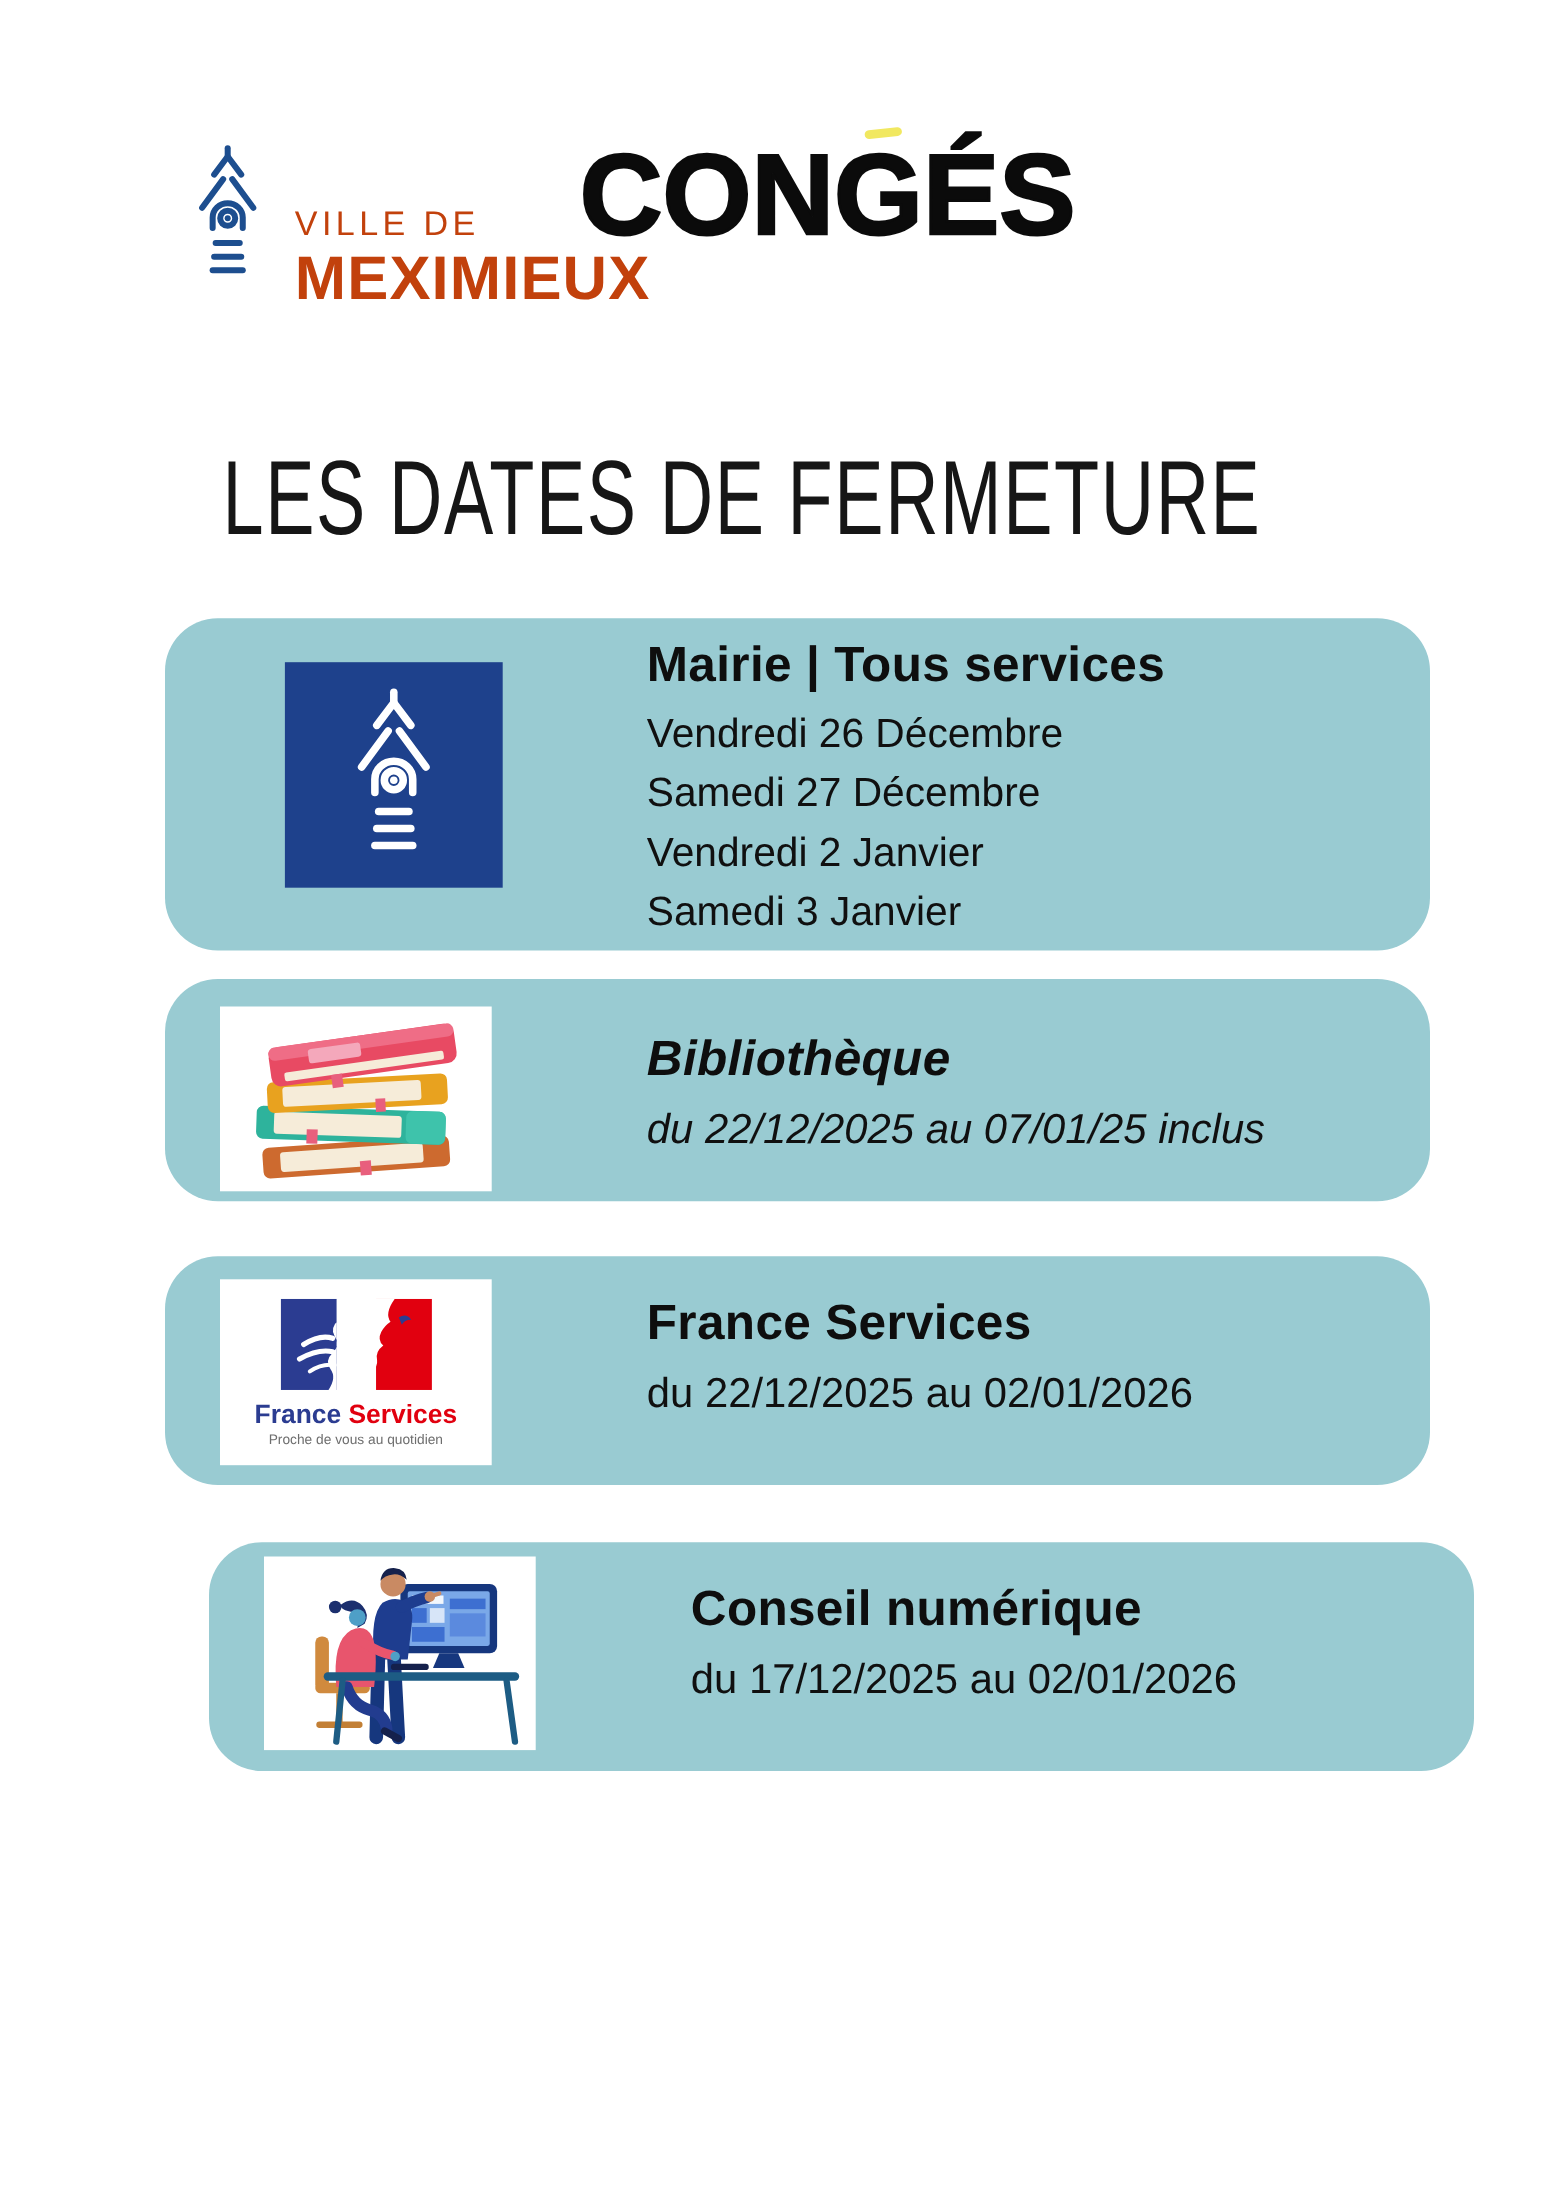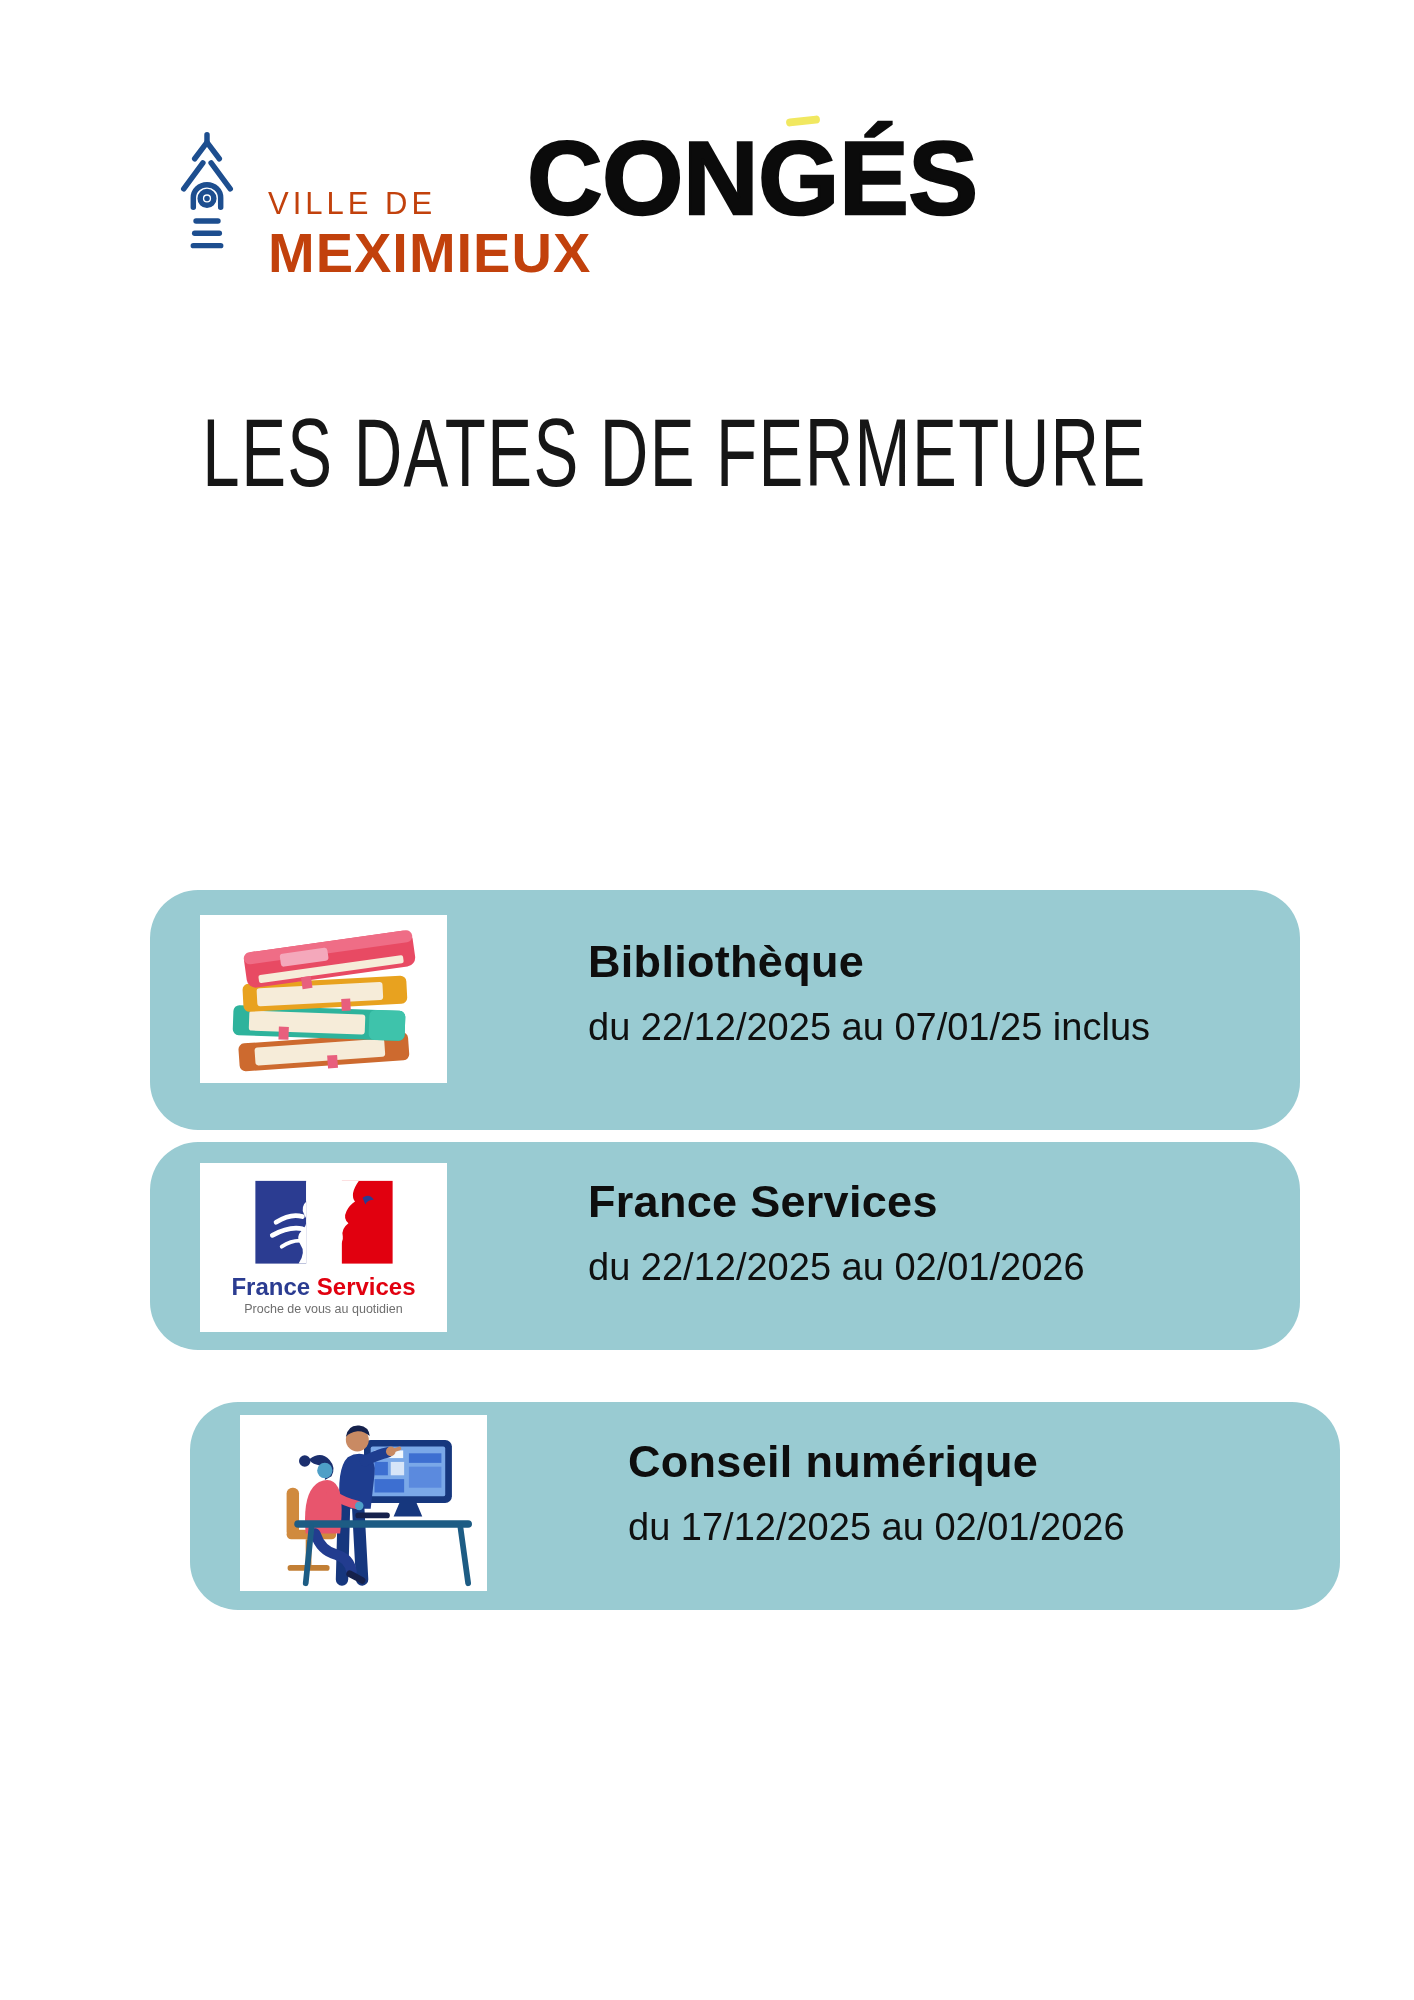--- a/index.html
+++ b/index.html
@@ -20,21 +20,21 @@
                background:#f1e860;transform:rotate(-6deg);z-index:3;}
 
   
   .subtitle-wrap{position:absolute;left:0;top:398px;width:1248px;text-align:center;}
   .subtitle{display:inline-block;font-size:96px;font-weight:300;color:#161616;
             transform:scaleX(0.70);transform-origin:center;letter-spacing:2px;white-space:nowrap;}
 
   
   .card{position:absolute;left:150px;width:1150px;background:#99cbd2;border-radius:48px;}
   .card-mairie{top:562px;height:302px;}
-  .card-biblio{top:890px;height:240px;}
+  .card-biblio{top:890px;height:202px;font-style:italic;}
   .card-fs{top:1142px;height:208px;}
   .card-num{top:1402px;height:208px;margin-left:40px;}
 
   .mairie-tile{position:absolute;left:109px;top:40px;width:198px;height:205px;background:#1e418c;
                display:flex;align-items:center;justify-content:center;}
   .mairie-tile svg{color:#ffffff;}
 
   .media{position:absolute;background:#ffffff;display:flex;flex-direction:column;
          align-items:center;justify-content:center;}
   .card-biblio .media{left:50px;top:25px;width:247px;height:168px;}
@@ -92,20 +92,34 @@
 
   <span class="accent-dash"></span>
   <div class="title-block">
     <div>CONGÉS</div>
   </div>
 
   <div class="subtitle-wrap">
     <span class="subtitle">LES DATES DE FERMETURE</span>
   </div>
 
+  <section class="card card-mairie">
+    <div class="mairie-tile">
+      <svg width="86" height="164" viewBox="0 0 100 190">
+          <use href="#church-glyph"></use>
+        </svg>
+    </div>
+    <div class="card-text">
+      <h2>Mairie | Tous services</h2>
+      <p>Vendredi 26 Décembre</p>
+      <p>Samedi 27 Décembre</p>
+      <p>Vendredi 2 Janvier</p>
+      <p>Samedi 3 Janvier</p>
+    </div>
+  </section>
 
   <section class="card card-biblio">
     <div class="media">
       <svg width="230" height="150" viewBox="0 0 230 150">
 
         <g transform="rotate(-4 112 130)">
           <rect x="30" y="114" width="170" height="28" rx="6" fill="#cd6a2f"></rect>
           <rect x="46" y="119" width="130" height="18" rx="3" fill="#f6ecd9"></rect>
           <rect x="118" y="132" width="10" height="13" fill="#e85f7d"></rect>
         </g>

